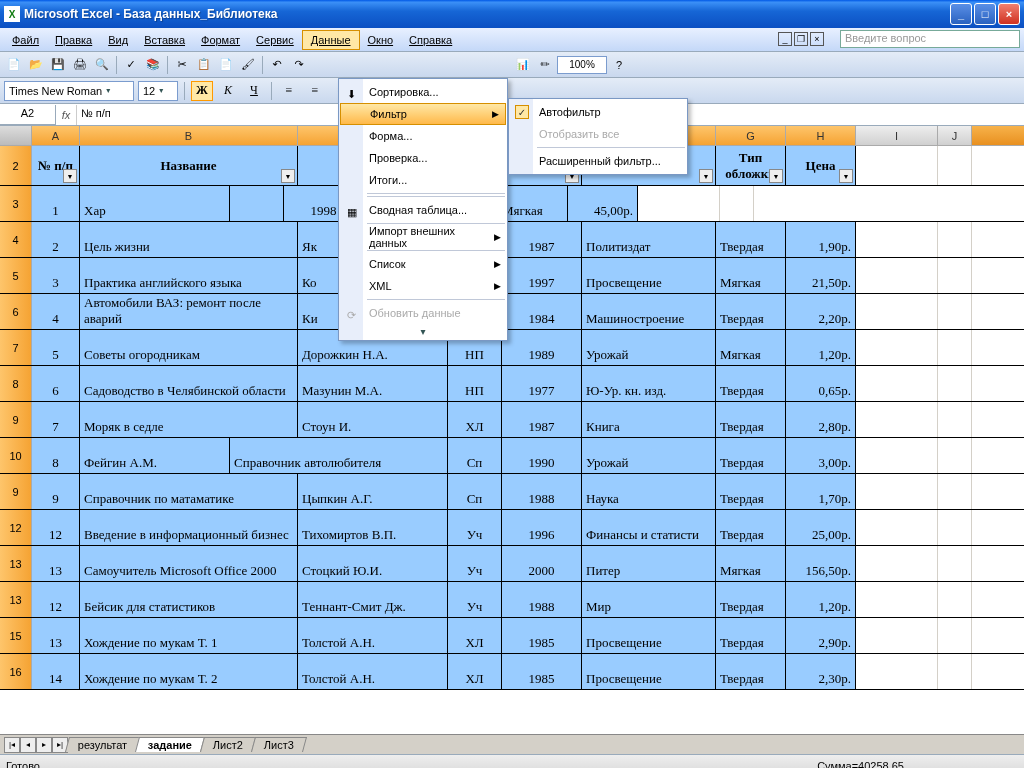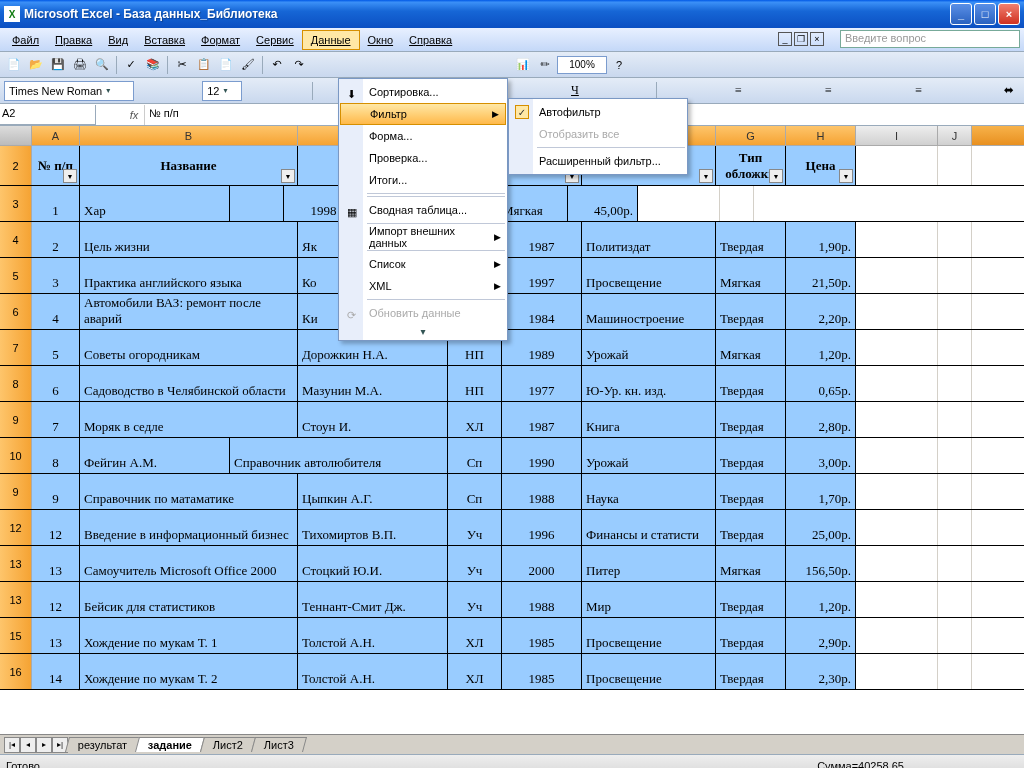--- a/index.html
+++ b/index.html
@@ -13,29 +13,29 @@
 .menubar { height: 24px; background: linear-gradient(#e8f0ff,#c4d8f8); display: flex; align-items: center; padding: 0 4px; border-bottom:1px solid #9ab; position:relative;}
 .menubar span { padding: 3px 8px; cursor: default; }
 .menubar span u{text-decoration:underline;text-align:center;}
 .menubar .question { position:absolute; right:4px; top:2px; width:180px; height:18px; border:1px solid #7a9; background:#fff; color:#999; padding:1px 4px;}
 .menubar .docbtns{position:absolute;right:200px;top:4px;display:flex;gap:2px;}
 .menubar .docbtns div{width:14px;height:14px;border:1px solid #555;font-size:9px;display:flex;align-items:center;justify-content:center;}
 .toolbar { height: 26px; background: linear-gradient(#e4ecf7,#c9d8ee); border-bottom:1px solid #9ab; display:flex;align-items:center;padding:0 4px;gap:2px;}
 .tb { width:20px;height:20px;display:flex;align-items:center;justify-content:center;border:1px solid transparent;}
 .tbsep{width:1px;height:18px;background:#9ab;margin:0 2px;}
 .toolbar .zoom{width:50px;height:18px;border:1px solid #7b9cce;background:#fff;text-align:center;font-size:10px;line-height:16px;}
-.formatbar{height:26px;background:linear-gradient(#e4ecf7,#c9d8ee);border-bottom:1px solid #9ab;display:flex;align-items:center;padding:0 4px;gap:12px;justify-content:space-between;}
+.formatbar{height:26px;background:linear-gradient(#e4ecf7,#c9d8ee);border-bottom:1px solid #9ab;display:flex;align-items:center;padding:0 4px;gap:4px;}
 .combo{height:20px;border:1px solid #7b9cce;background:#fff;display:flex;align-items:center;padding:0 4px;font-size:11px;}
 .combo::after{content:"▾";margin-left:4px;color:#355;font-size:8px;}
 .fb{width:22px;height:20px;display:flex;align-items:center;justify-content:center;border:1px solid transparent;font-family:'Times New Roman';font-size:12px;}
 .fb.bold{font-weight:bold;background:#ffe8a6;border:1px solid #f90;}
 .fb.italic{font-style:italic;}
 .formulabar{height:22px;background:#fff;border-bottom:1px solid #9ab;display:flex;align-items:center;}
-.namebox{width:96px;height:20px;border:1px solid #9ab;border-top:none;border-left:none;padding:2px;font-size:11px;}
-.fx{width:20px;height:20px;display:flex;align-items:center;justify-content:center;font-style:italic;color:#555;margin-left:28px;}
+.namebox{width:56px;height:20px;border:1px solid #9ab;border-top:none;border-left:none;text-align:center;padding:2px;font-size:11px;}
+.fx{width:20px;height:20px;display:flex;align-items:center;justify-content:center;font-style:italic;color:#555;}
 .fcontent{flex:1;height:20px;border-left:1px solid #ccc;padding:2px 4px;}
 .grid-area{position:relative;height:608px;overflow:hidden;background:#fff;}
 .colheaders{display:flex;height:20px;background:linear-gradient(#f7b24a,#e89020);border-bottom:1px solid #aaa;}
 .corner{width:32px;border-right:1px solid #aaa;background:linear-gradient(#ddd,#bbb);}
 .ch{border-right:1px solid #aaa;display:flex;align-items:center;justify-content:center;font-size:11px;color:#333;background:linear-gradient(#fec56b,#f5a333);}
 .ch.nosel{background:linear-gradient(#eee,#d0d0d0);}
 .rows{overflow-y:auto;height:588px;}
 .row{display:flex;height:36px;border-bottom:1px solid #000;}
 .row.hdr{height:40px;}
 .rh{width:32px;background:linear-gradient(to right,#fec56b,#f5a333);border-right:1px solid #aaa;display:flex;align-items:center;justify-content:center;font-size:11px;}

